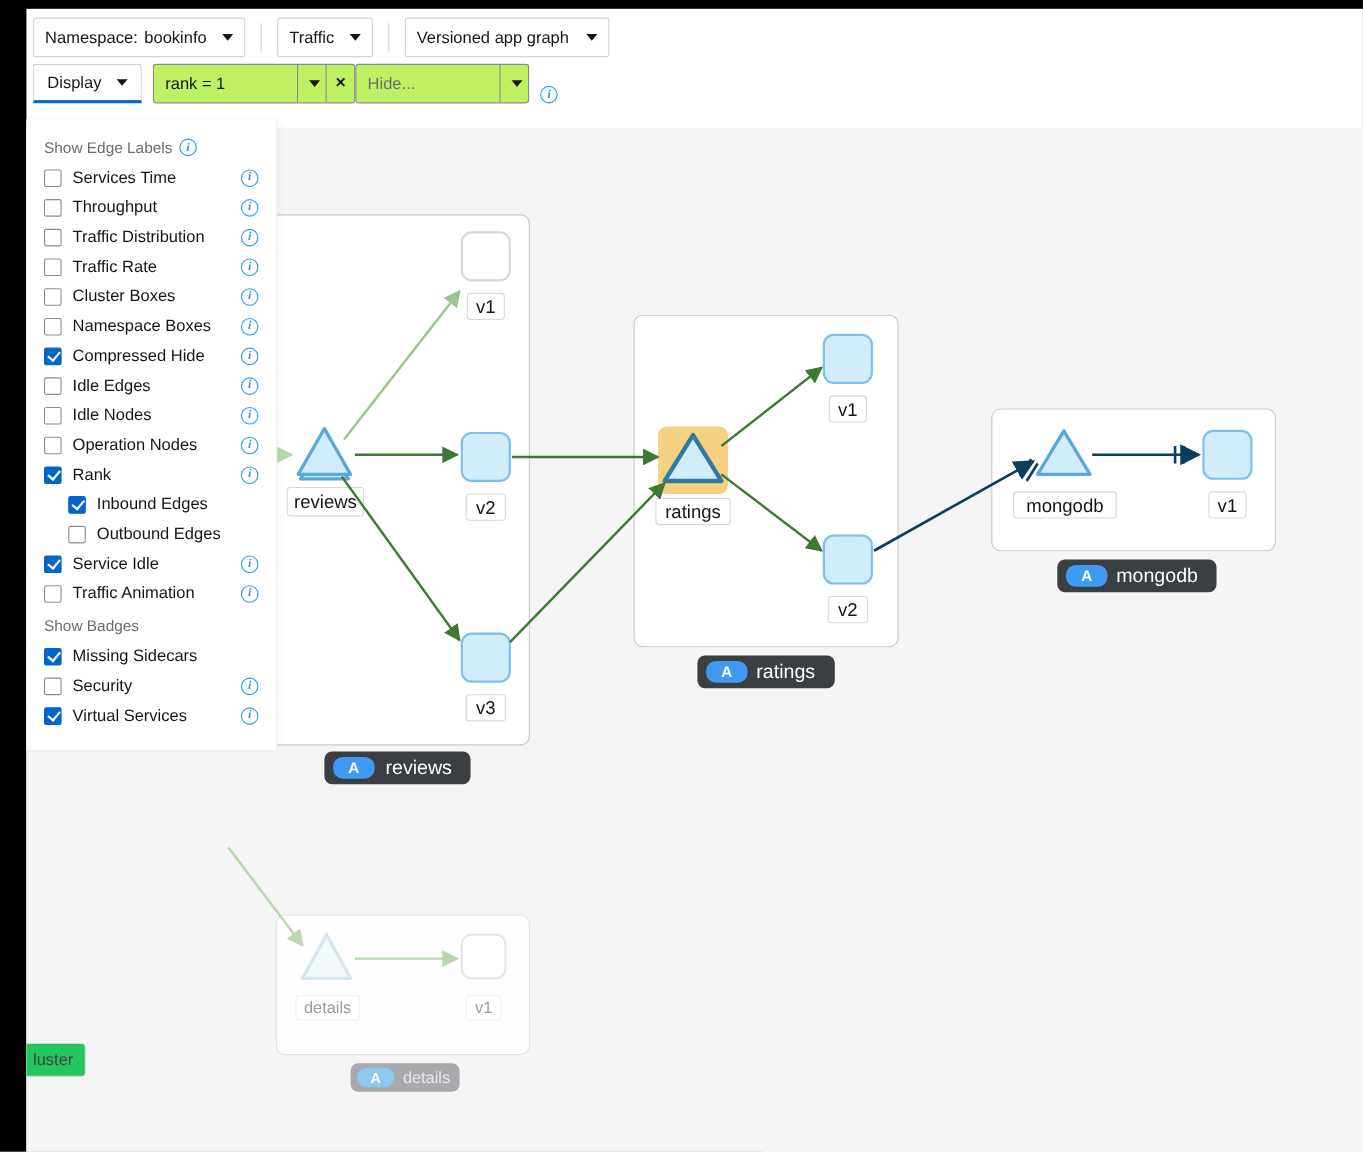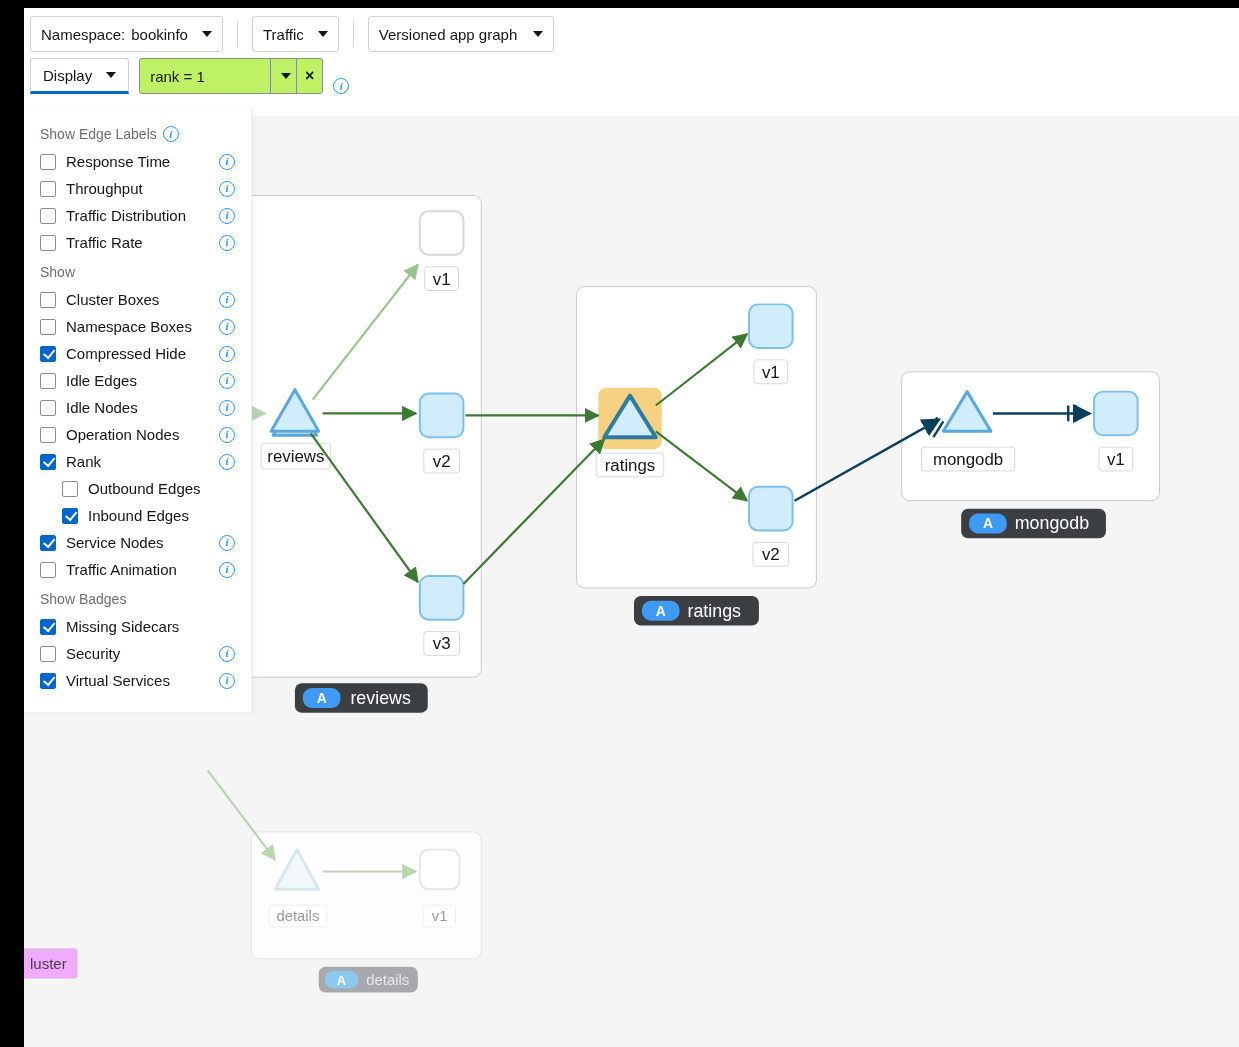--- a/index.html
+++ b/index.html
@@ -166,21 +166,21 @@
   
   .edge { fill:none; stroke-width:2.2; }
   .edge.green { stroke: var(--darkgreen); }
   .edge.lightgreen { stroke: #9bc58f; }
   .edge.blue { stroke: #0a3f5c; stroke-width:2.4; }
   .edge.faded { stroke: #b8d6b0; }
 
   
   .cluster-chip {
     position:absolute; left:0; bottom:68px;
-    background:#f0abfc; border:1px solid #d8d8d8; border-left:none;
+    background:#22c55e; border:1px solid #d8d8d8; border-left:none;
     border-radius:0 4px 4px 0; padding:6px 10px 6px 6px;
     color:#444;
   }
 </style>
 </head>
 <body>
 
 <div class="app">
 
   <div class="toolbar">
@@ -206,52 +206,55 @@
       <span>Display</span>
       <span class="caret-down" style="margin-left:14px"></span>
     </div>
     <div class="combo">
       <span class="txt">rank = 1</span>
       <span class="btn">
           <span class="caret-down"></span>
         </span>
       <span class="btn x">×</span>
     </div>
+    <div class="combo" style="margin-left:-10px">
+      <span class="txt placeholder">Hide...</span>
+      <span class="btn">
+          <span class="caret-down"></span>
+        </span>
+    </div>
     <span class="info-icon">i</span>
   </div>
 
   <div class="dd-panel">
     <div class="dd-section-title">
       <span>Show Edge Labels</span>
       <span class="info-icon">i</span>
     </div>
     <div class="dd-item">
         <span class="cb"></span>
-        <span class="lbl">Response Time</span>
+        <span class="lbl">Services Time</span>
         <span class="info-icon">i</span>
       </div>
     <div class="dd-item">
         <span class="cb"></span>
         <span class="lbl">Throughput</span>
         <span class="info-icon">i</span>
       </div>
     <div class="dd-item">
         <span class="cb"></span>
         <span class="lbl">Traffic Distribution</span>
         <span class="info-icon">i</span>
       </div>
     <div class="dd-item">
         <span class="cb"></span>
         <span class="lbl">Traffic Rate</span>
         <span class="info-icon">i</span>
       </div>
 
-    <div class="dd-section-title">
-        <span>Show</span>
-      </div>
     <div class="dd-item">
         <span class="cb"></span>
         <span class="lbl">Cluster Boxes</span>
         <span class="info-icon">i</span>
       </div>
     <div class="dd-item">
         <span class="cb"></span>
         <span class="lbl">Namespace Boxes</span>
         <span class="info-icon">i</span>
       </div>
@@ -274,30 +277,30 @@
         <span class="cb"></span>
         <span class="lbl">Operation Nodes</span>
         <span class="info-icon">i</span>
       </div>
     <div class="dd-item">
         <span class="cb checked"></span>
         <span class="lbl">Rank</span>
         <span class="info-icon">i</span>
       </div>
     <div class="dd-item sub">
+        <span class="cb checked"></span>
+        <span class="lbl">Inbound Edges</span>
+      </div>
+    <div class="dd-item sub">
         <span class="cb"></span>
         <span class="lbl">Outbound Edges</span>
       </div>
-    <div class="dd-item sub">
-        <span class="cb checked"></span>
-        <span class="lbl">Inbound Edges</span>
-      </div>
-    <div class="dd-item">
-        <span class="cb checked"></span>
-        <span class="lbl">Service Nodes</span>
+    <div class="dd-item">
+        <span class="cb checked"></span>
+        <span class="lbl">Service Idle</span>
         <span class="info-icon">i</span>
       </div>
     <div class="dd-item">
         <span class="cb"></span>
         <span class="lbl">Traffic Animation</span>
         <span class="info-icon">i</span>
       </div>
 
     <div class="dd-section-title">
         <span>Show Badges</span>

